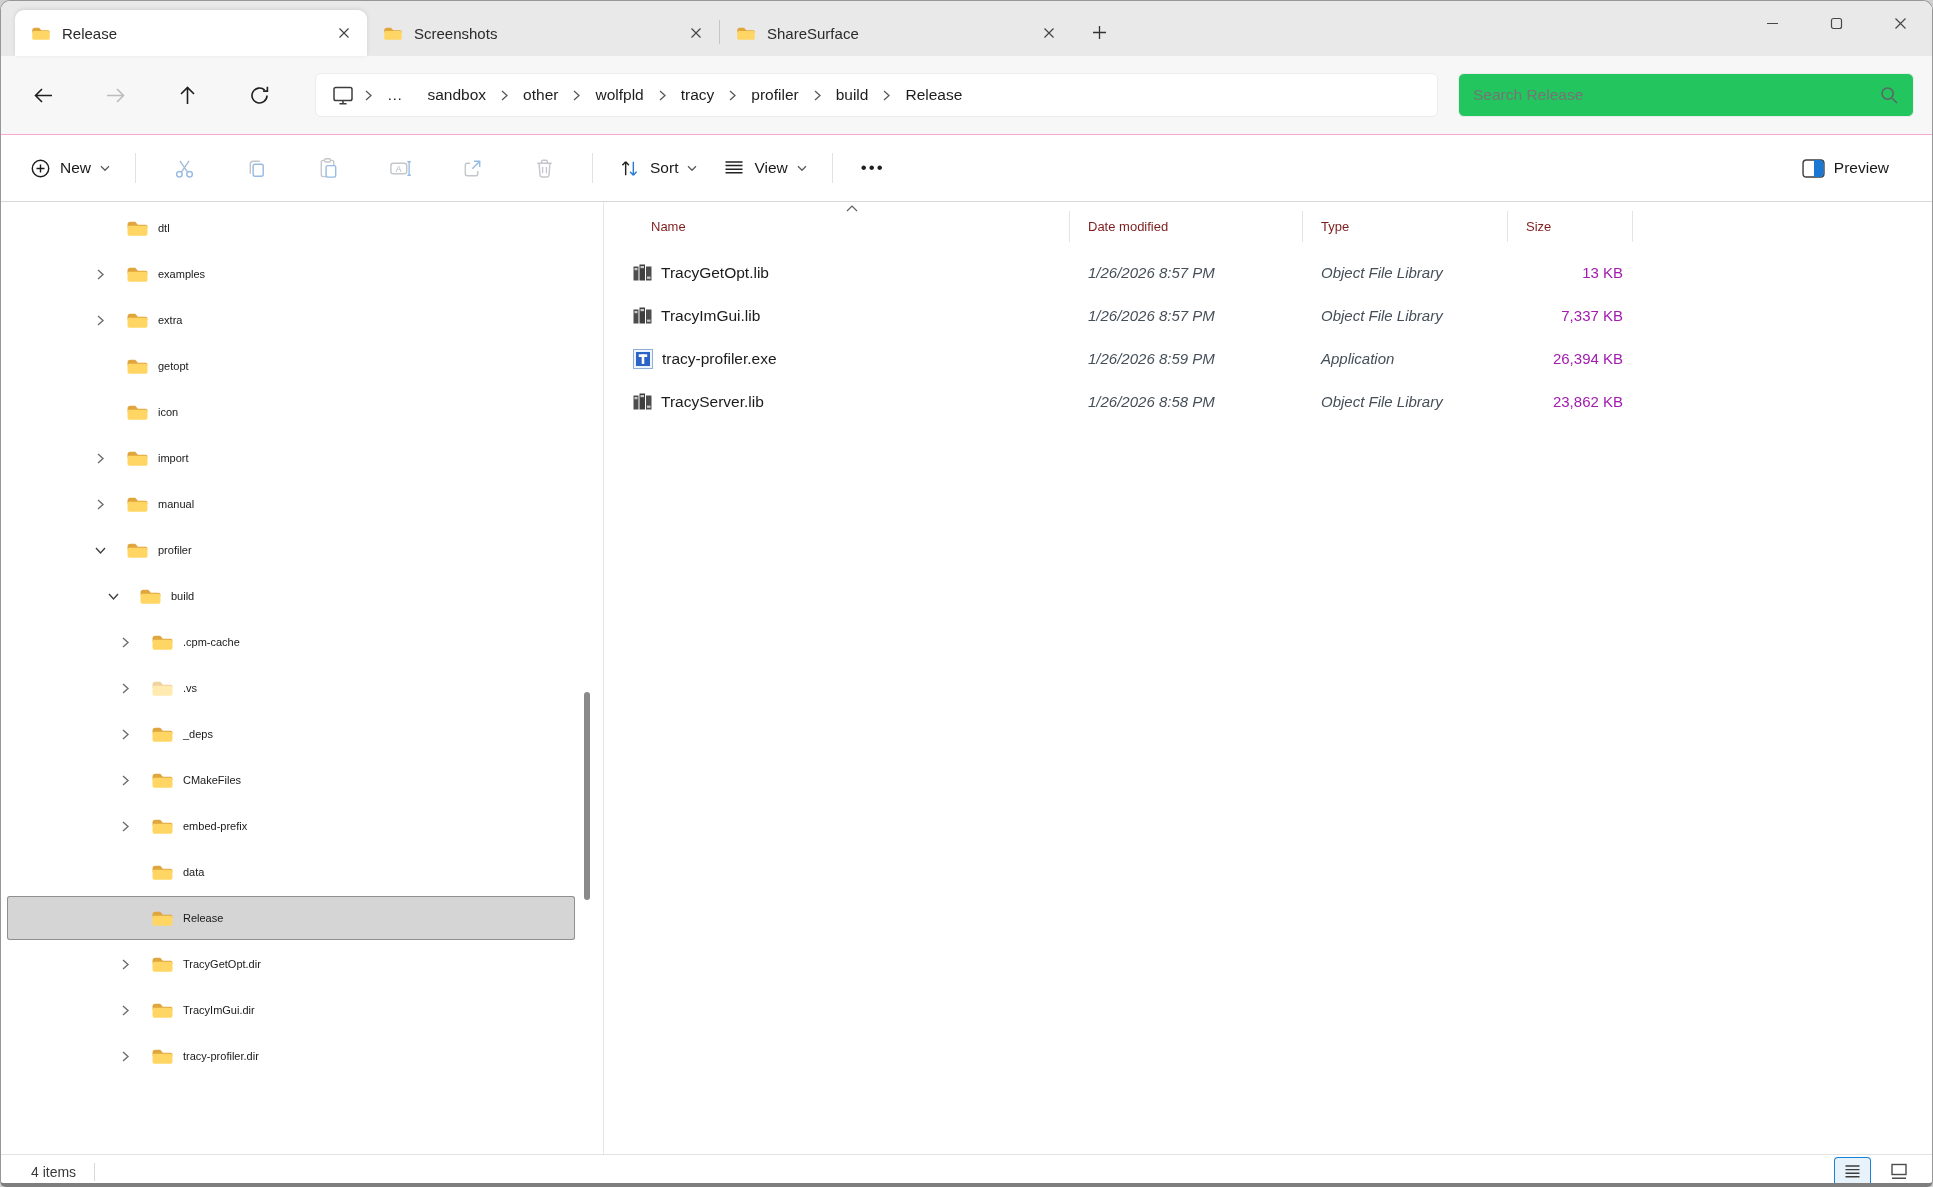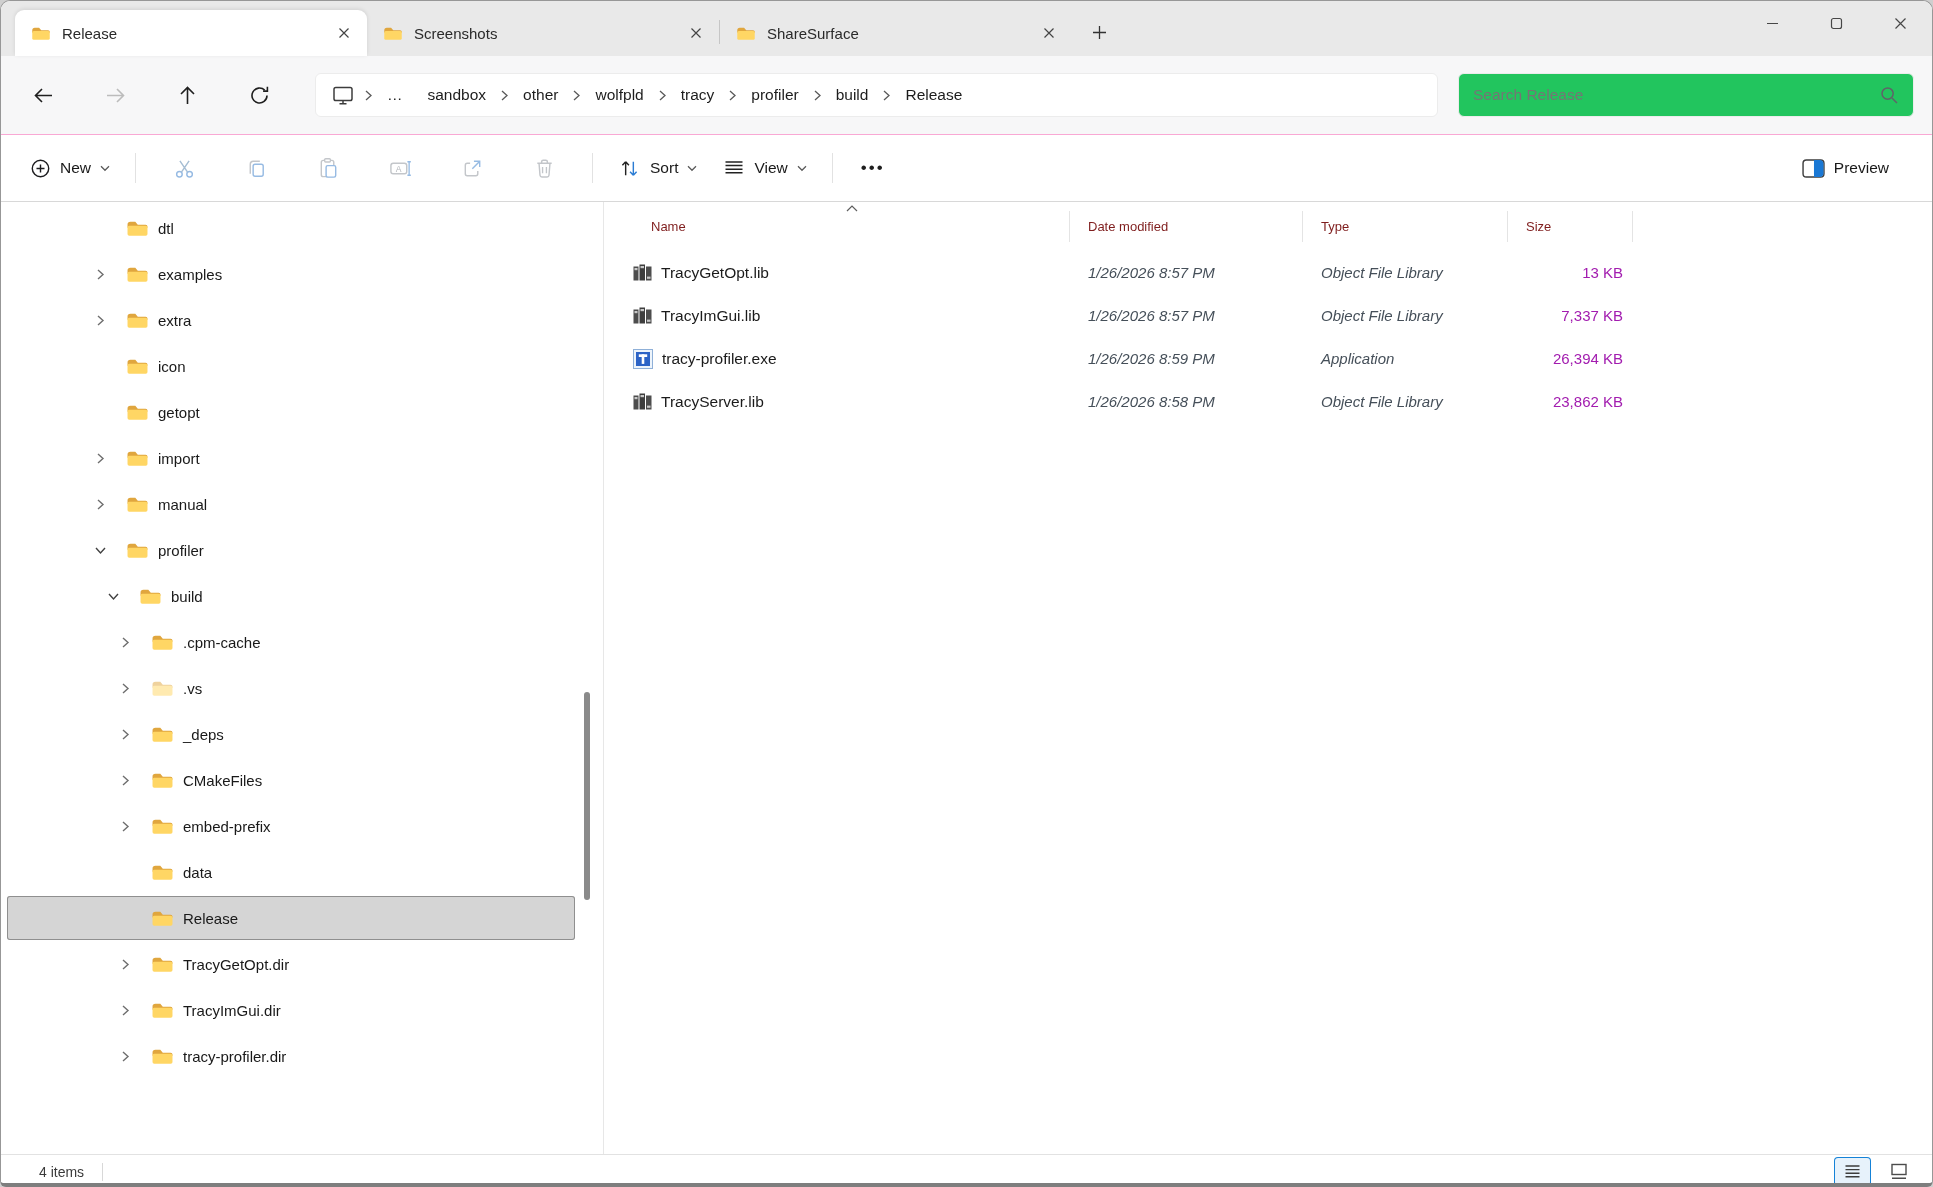--- a/index.html
+++ b/index.html
@@ -41,21 +41,21 @@
     display:flex; align-items:center; padding:0 30px 0 16px; }
   .tb-btn{ display:flex; align-items:center; gap:9px; padding:0 13px; height:44px; border-radius:5px; font-size:15.5px; color:#191919; flex:none; }
   .tb-iconbtn{ width:48px; height:44px; margin:0 12px; display:flex; align-items:center; justify-content:center; border-radius:5px; flex:none; }
   .tb-divider{ width:1px; height:30px; background:#e2e2e2; margin:0 12px; flex:none; }
   .tb-dots{ font-size:17px; letter-spacing:2px; color:#1f1f1f; padding:0 16px; }
   .preview-btn{ margin-left:auto; }
 
   
   .main{ height:952px; display:flex; }
   .sidebar{ width:603px; border-right:1px solid #e7e7e7; position:relative; padding-top:2px; flex:none; overflow:hidden; }
-  .tree-row{ height:44px; margin:2px 28px 2px 6px; display:flex; align-items:center; font-size:15px; color:#191919; border-radius:3px; }
+  .tree-row{ height:44px; margin:2px 28px 2px 6px; display:flex; align-items:center; font-size:11px; color:#191919; border-radius:3px; }
   .tree-row.selected{ background:#d5d5d5; box-shadow:inset 0 0 0 1px #8f8f8f; }
   .lvl1{ padding-left:80px; } .lvl2{ padding-left:93px; } .lvl3{ padding-left:105px; }
   .tree-chev{ width:26px; display:flex; justify-content:center; align-items:center; flex:none; }
   .tree-chev svg{ stroke:#6e6e6e; }
   .tree-row.open .tree-chev svg{ transform:rotate(90deg); stroke:#424242; }
   .tree-row.no-chev .tree-chev{ visibility:hidden; }
   .tree-folder{ margin-left:13px; flex:none; }
   .tree-row.faded .tree-folder{ opacity:.5; }
   .tree-label{ margin-left:9px; white-space:nowrap; }
   .sb-thumb{ position:absolute; left:583px; top:490px; width:6px; height:208px; background:#8a8a8a; border-radius:3px; }
@@ -68,21 +68,21 @@
   .sort-caret{ position:absolute; top:3px; left:50%; transform:translateX(-50%); }
   .file-row{ display:grid; grid-template-columns:437px 233px 205px 125px; height:43px; align-items:center; padding-left:29px; }
   .cell-name{ display:flex; align-items:center; gap:9px; font-size:15.5px; color:#1b1b1b; white-space:nowrap; }
   .cell-date,.cell-type{ font-size:15px; color:#454f59; padding-left:18px; white-space:nowrap;font-style:italic; }
   .cell-size{ font-size:15px; color:#a21caf; text-align:right; padding-right:10px; white-space:nowrap; }
   .file-icon{ display:none; flex:none; }
   .file-icon.show{ display:inline-block; }
 
   
   .statusbar{ height:34px; border-top:1px solid #e2e2e2; background:#fff; display:flex; align-items:center; }
-  .status-text{ margin-left:38px; font-size:14px; color:#3a3a3a; }
+  .status-text{ margin-left:30px; font-size:14px; color:#3a3a3a; }
   .status-divider{ width:1px; height:18px; background:#d8d8d8; margin-left:18px; }
   .view-toggles{ margin-left:auto; margin-right:15px; display:flex; gap:9px; align-items:center; }
   .vt-btn{ width:37px; height:29px; display:flex; align-items:center; justify-content:center; border-radius:4px; }
   .vt-btn.active{ background:#e7f2fb; box-shadow:inset 0 0 0 1px #1582d7; }
 
   svg{ display:block; }
 </style>
 </head>
 <body>
 
@@ -362,33 +362,33 @@
           <div class="tree-row lvl1 no-chev">
     <span class="tree-chev">
       <svg width="13" height="13" viewBox="0 0 13 13">
                 <path d="M4 2 l5 4.5 -5 4.5" stroke-width="1.4" fill="none"></path>
               </svg>
     </span>
     <svg class="tree-folder" width="23" height="19" viewBox="0 0 24 20">
       <path d="M1.5 6 q0-3 3-3 h5.2 l2.6 3 h8.2 q2 0 2 2 v1 H1.5 z" fill="#e0a63e"></path>
       <rect x="1.5" y="7" width="21" height="10.6" rx="1.8" fill="#ffd664"></rect>
     </svg>
+    <span class="tree-label">getopt</span>
+  </div>
+          <div class="tree-row lvl1 no-chev">
+    <span class="tree-chev">
+      <svg width="13" height="13" viewBox="0 0 13 13">
+                <path d="M4 2 l5 4.5 -5 4.5" stroke-width="1.4" fill="none"></path>
+              </svg>
+    </span>
+    <svg class="tree-folder" width="23" height="19" viewBox="0 0 24 20">
+      <path d="M1.5 6 q0-3 3-3 h5.2 l2.6 3 h8.2 q2 0 2 2 v1 H1.5 z" fill="#e0a63e"></path>
+      <rect x="1.5" y="7" width="21" height="10.6" rx="1.8" fill="#ffd664"></rect>
+    </svg>
     <span class="tree-label">icon</span>
-  </div>
-          <div class="tree-row lvl1 no-chev">
-    <span class="tree-chev">
-      <svg width="13" height="13" viewBox="0 0 13 13">
-                <path d="M4 2 l5 4.5 -5 4.5" stroke-width="1.4" fill="none"></path>
-              </svg>
-    </span>
-    <svg class="tree-folder" width="23" height="19" viewBox="0 0 24 20">
-      <path d="M1.5 6 q0-3 3-3 h5.2 l2.6 3 h8.2 q2 0 2 2 v1 H1.5 z" fill="#e0a63e"></path>
-      <rect x="1.5" y="7" width="21" height="10.6" rx="1.8" fill="#ffd664"></rect>
-    </svg>
-    <span class="tree-label">getopt</span>
   </div>
           <div class="tree-row lvl1">
     <span class="tree-chev">
       <svg width="13" height="13" viewBox="0 0 13 13">
                 <path d="M4 2 l5 4.5 -5 4.5" stroke-width="1.4" fill="none"></path>
               </svg>
     </span>
     <svg class="tree-folder" width="23" height="19" viewBox="0 0 24 20">
       <path d="M1.5 6 q0-3 3-3 h5.2 l2.6 3 h8.2 q2 0 2 2 v1 H1.5 z" fill="#e0a63e"></path>
       <rect x="1.5" y="7" width="21" height="10.6" rx="1.8" fill="#ffd664"></rect>

